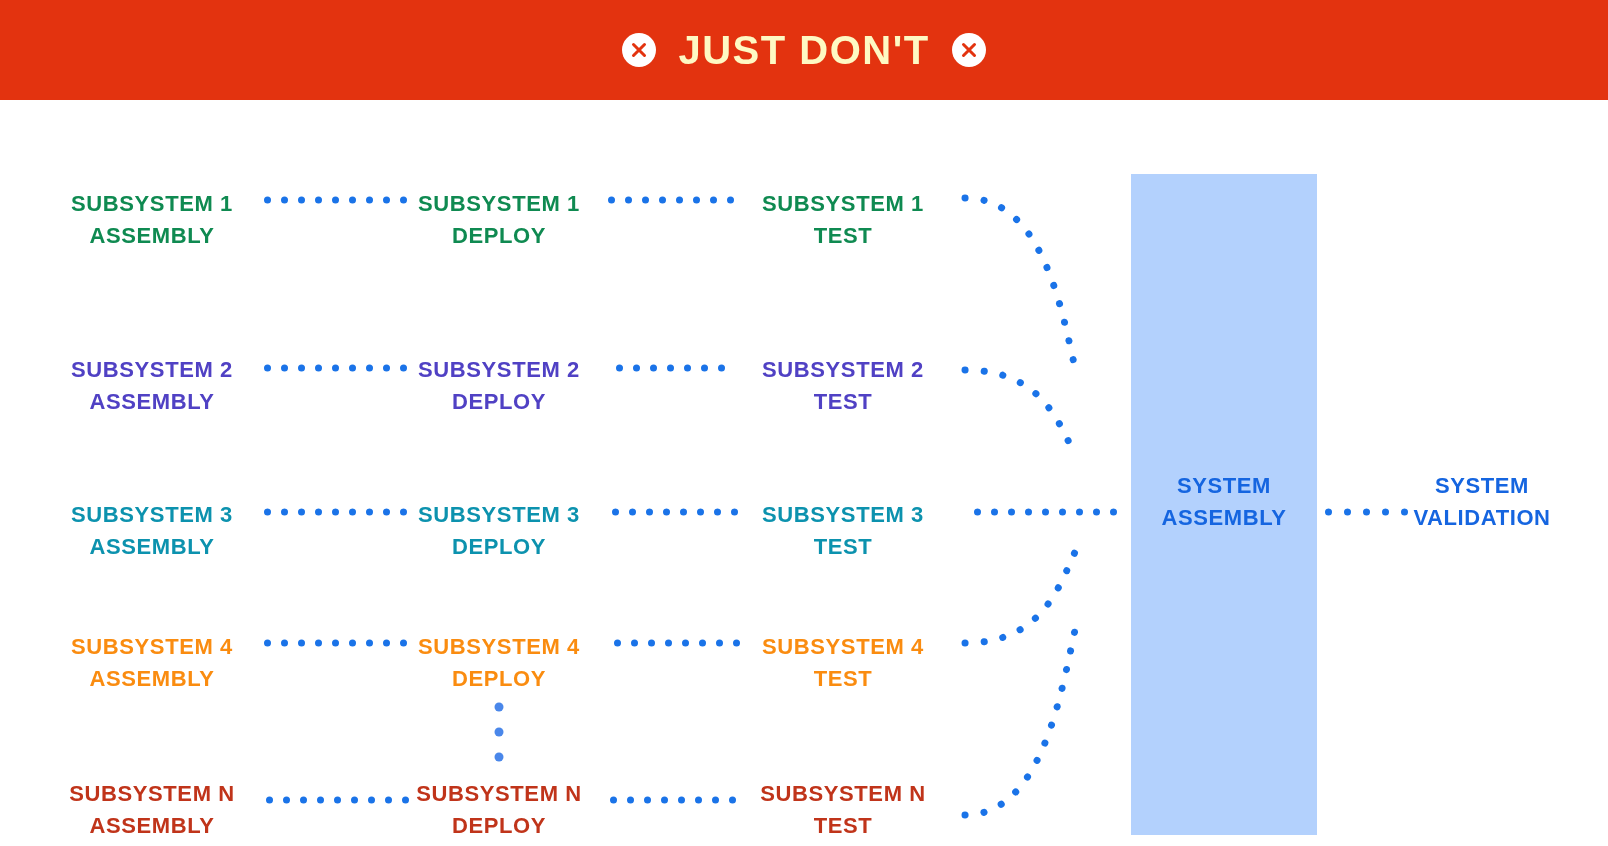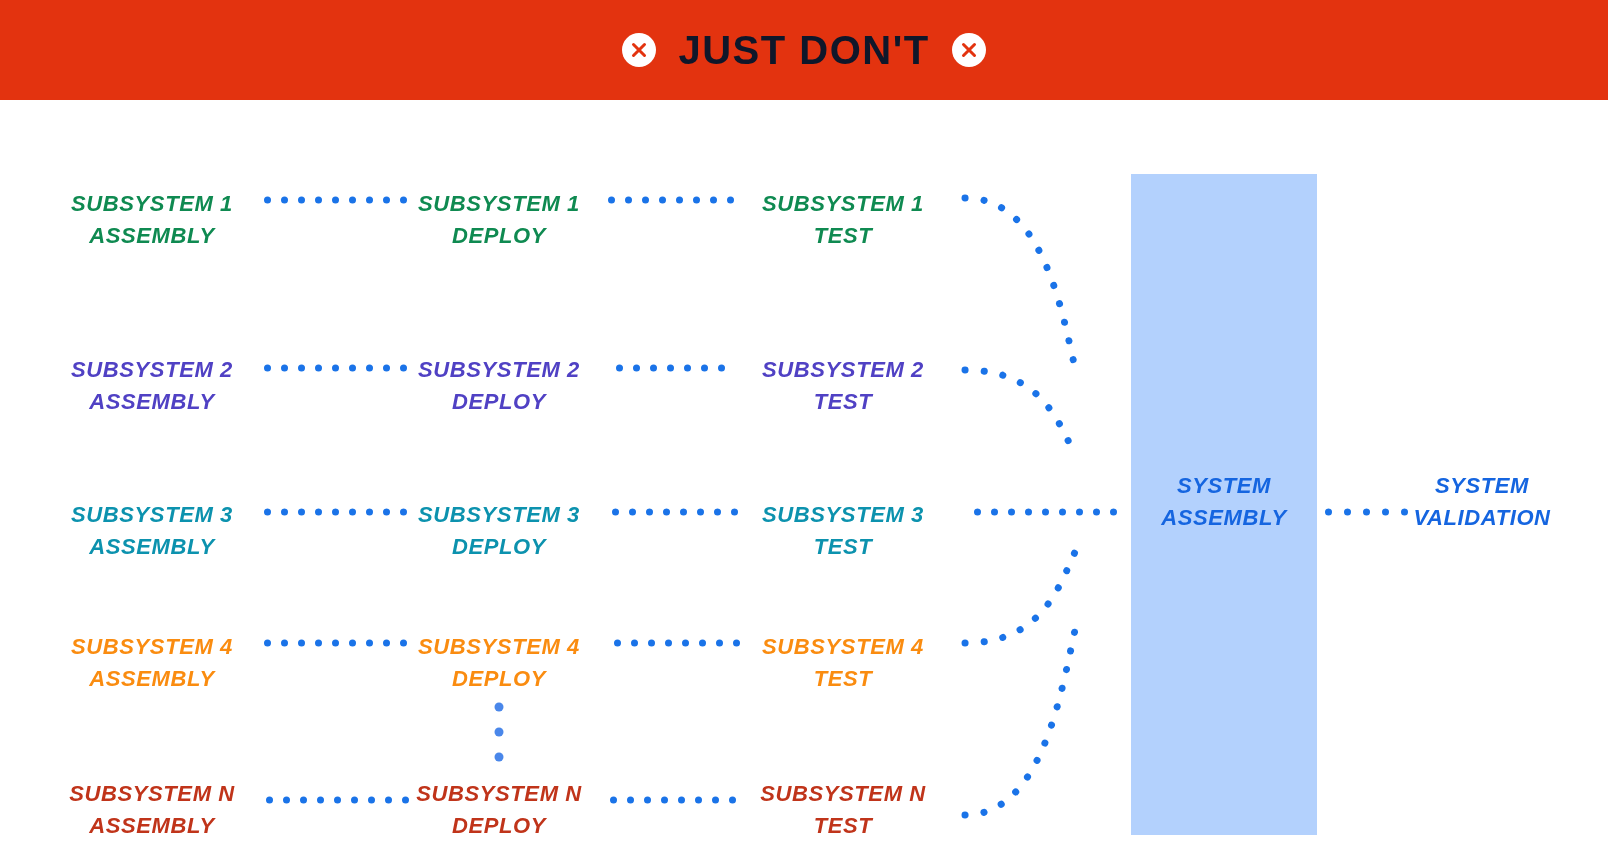--- a/index.html
+++ b/index.html
@@ -21,21 +21,21 @@
     left: 0; top: 0;
     width: 1608px;
     height: 100px;
     background: #e3330f;
     display: flex;
     align-items: center;
     justify-content: center;
     gap: 22px;
   }
   #banner .banner-title {
-    color: #0f172a;
+    color: #fef9c3;
     font-size: 40px;
     font-weight: bold;
     letter-spacing: 1.5px;
     line-height: 1;
     white-space: nowrap;
   }
   .x-circle {
     width: 34px;
     height: 34px;
     flex: 0 0 34px;
@@ -51,21 +51,20 @@
   
   .node {
     position: absolute;
     font-size: 22px;
     font-weight: bold;
     letter-spacing: 0.6px;
     line-height: 32px;
     text-align: center;
     white-space: pre-line;
     transform: translate(-50%, -50%);
-    font-style: italic;
   }
 
   
   #system-box {
     position: absolute;
     left: 1131px;
     top: 174px;
     width: 186px;
     height: 661px;
     background: #b3d1fd;

